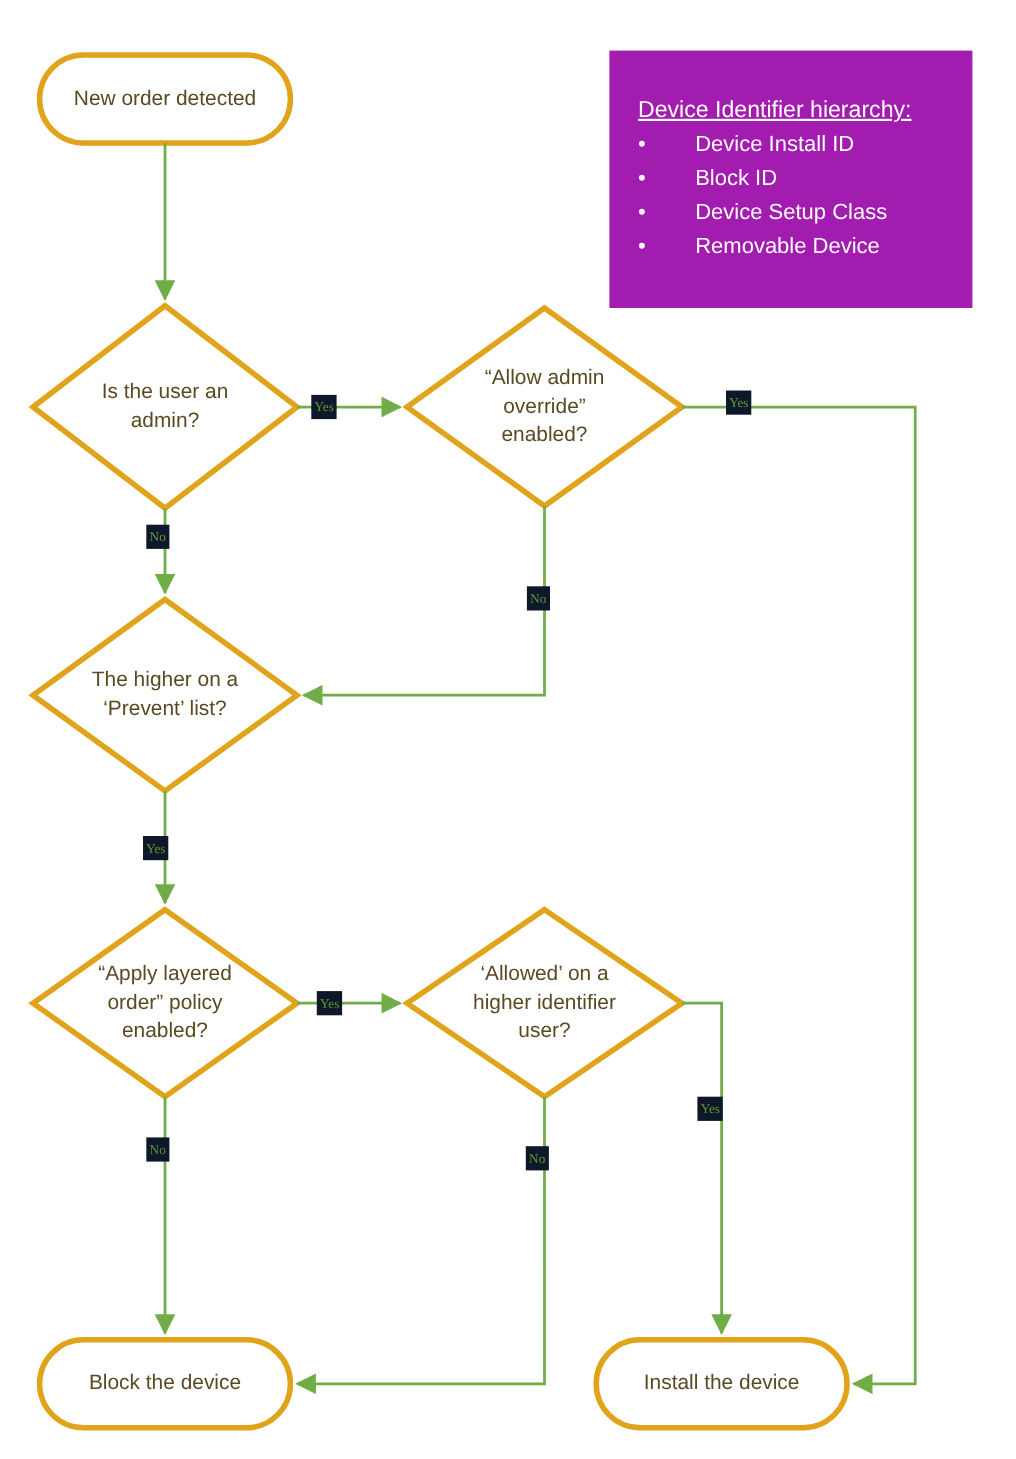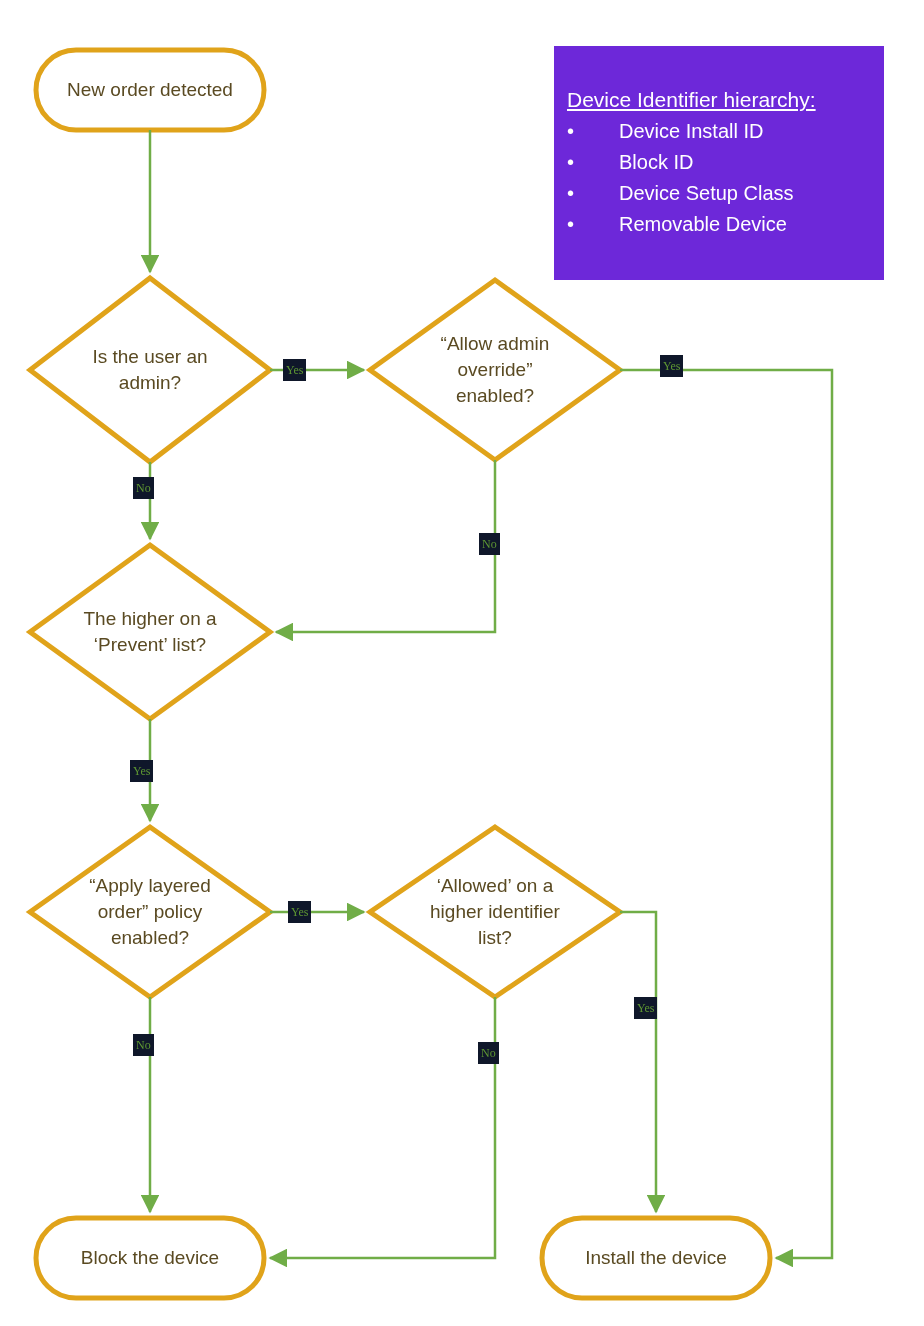--- a/index.html
+++ b/index.html
@@ -47,23 +47,23 @@
     padding: 0 3px;
     text-align: center;
     white-space: nowrap;
   }
   #legend-box {
     position: absolute;
     left: 554px;
     top: 46px;
     width: 330px;
     height: 234px;
-    background: #6d28d9;
+    background: #a21caf;
     box-sizing: border-box;
-    padding: 40px 0 0 3px;
+    padding: 40px 0 0 16px;
   }
   #legend-title {
     color: #ffffff;
     font-size: 21px;
     line-height: 28px;
     text-decoration: underline;
     margin: 0 0 2px 10px;
     font-family: "Liberation Sans", sans-serif;
   }
   #legend-list {
@@ -148,21 +148,21 @@
 
   <div class="node-label" style="left:44px; top:592px; width:212px; height:80px;">The higher on a
 ‘Prevent’ list?</div>
 
   <div class="node-label" style="left:54px; top:860px; width:192px; height:104px;">“Apply layered
 order” policy
 enabled?</div>
 
   <div class="node-label" style="left:396px; top:860px; width:198px; height:104px;">‘Allowed’ on a
 higher identifier
-list?</div>
+user?</div>
 
   <div class="node-label" style="left:542px; top:1218px; width:228px; height:80px;">Install the device</div>
 
   <div class="node-label" style="left:36px; top:1218px; width:228px; height:80px;">Block the device</div>
 
   <div class="edge-label" style="left:283px; top:359px;">Yes</div>
 
   <div class="edge-label" style="left:133px; top:477px;">No</div>
 
   <div class="edge-label" style="left:660px; top:355px;">Yes</div>

